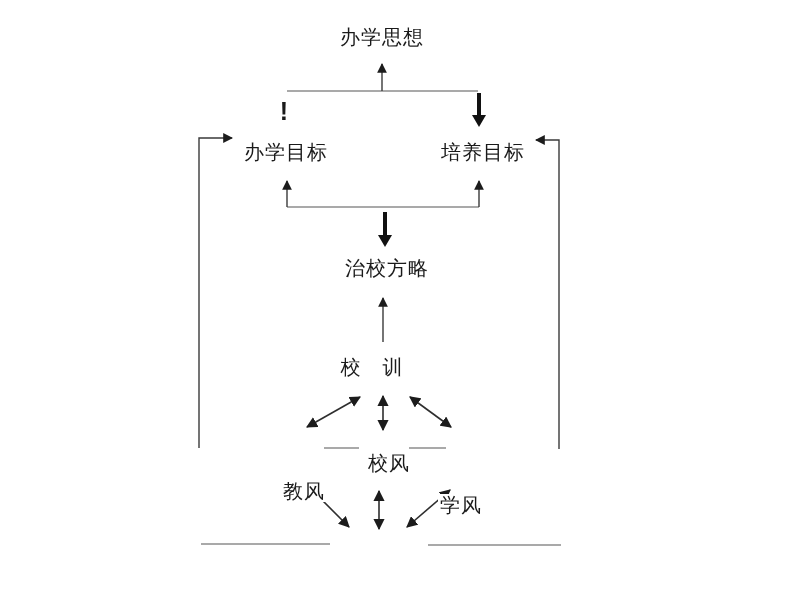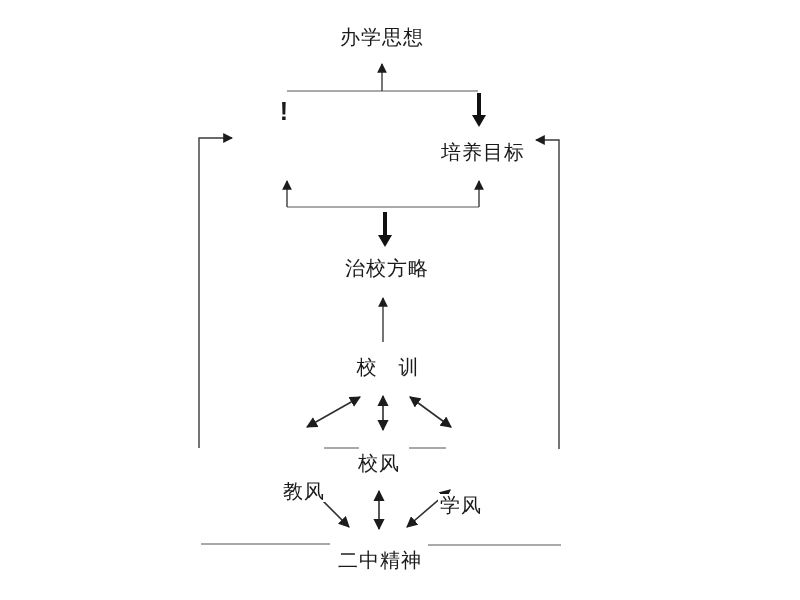--- a/index.html
+++ b/index.html
@@ -87,28 +87,28 @@
     <line class="dbl" x1="407" y1="527" x2="450" y2="490" marker-start="url(#ah)" marker-end="url(#ah)"></line>
 
     <line class="wire" x1="201" y1="544" x2="330" y2="544"></line>
     <line class="wire" x1="428" y1="545" x2="561" y2="545"></line>
   </svg>
 
   <div class="node-label" style="left:382px; top:37px;">办学思想</div>
 
   <div class="node-label bang" style="left:284px; top:112px;">!</div>
 
+  <div class="node-label" style="left:286px; top:152px;">办学目标</div>
 
   <div class="node-label" style="left:483px; top:152px;">培养目标</div>
 
   <div class="node-label" style="left:387px; top:268px;">治校方略</div>
 
-  <div class="node-label" style="left:388px; top:367px;">校　训</div>
+  <div class="node-label" style="left:372px; top:367px;">校　训</div>
 
   <div class="node-label" style="left:304px; top:463px;margin-top:28px;">教风</div>
 
-  <div class="node-label" style="left:379px; top:463px;">校风</div>
+  <div class="node-label" style="left:389px; top:463px;">校风</div>
 
   <div class="node-label" style="left:461px; top:463px;margin-top:42px;">学风</div>
 
-  <div class="node-label" style="left:380px; top:560px;">二中精神</div>
 
 </div>
 
 </body></html>

